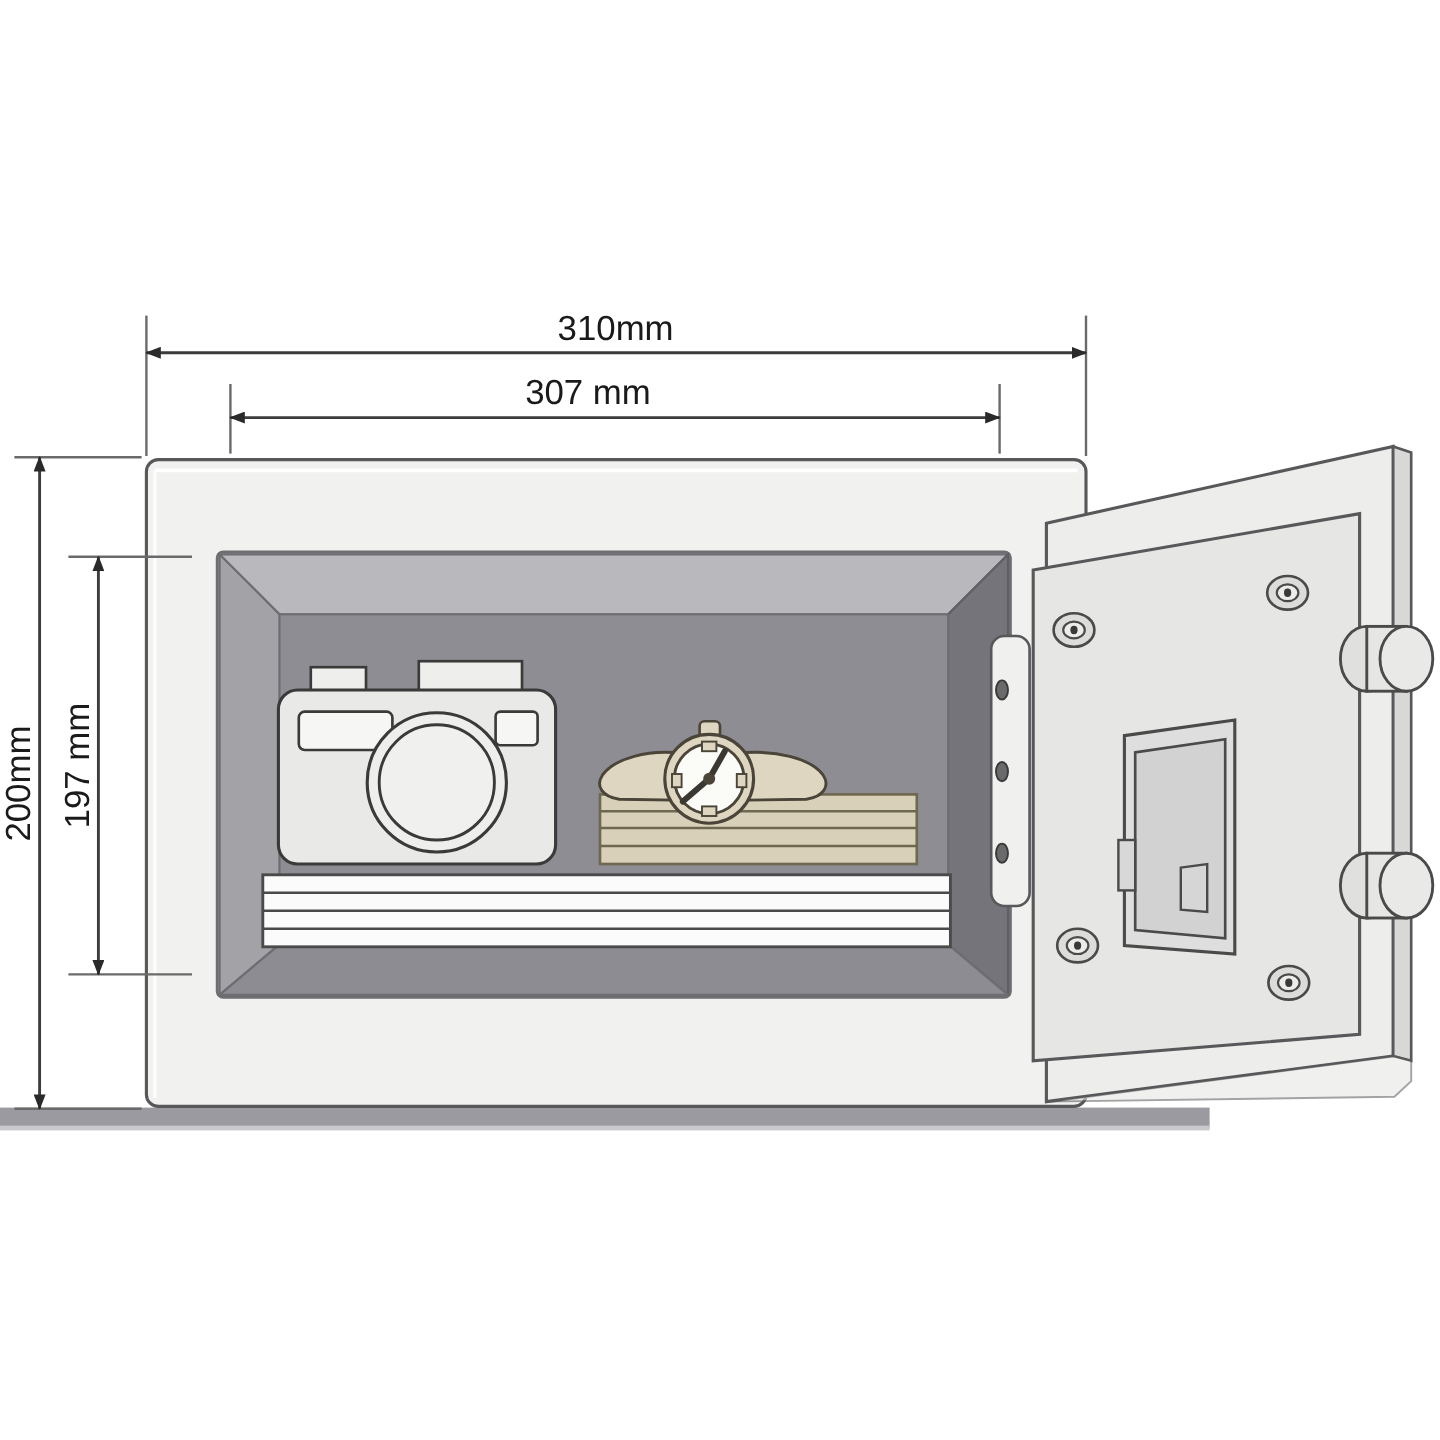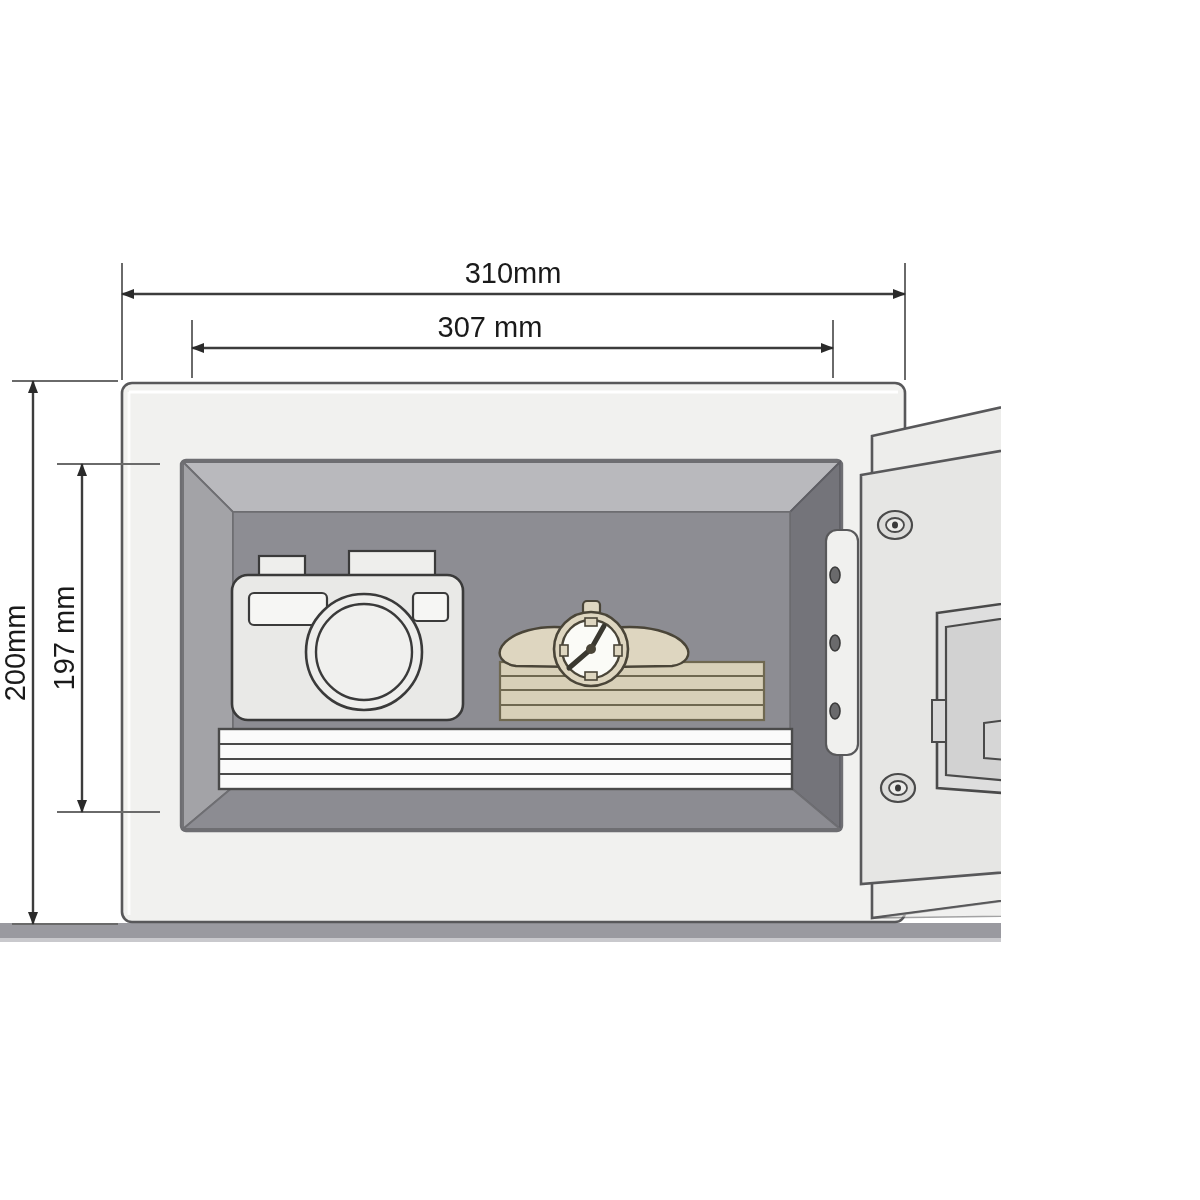--- a/index.html
+++ b/index.html
@@ -6,21 +6,21 @@
   html, body {
     margin: 0;
     padding: 0;
     background: #ffffff;
   }
   body {
     font-family: "Liberation Sans", sans-serif;
   }
   #stage {
     position: relative;
-    width: 1001px;
+    width: 1200px;
     height: 1200px;
     background: #ffffff;
     overflow: hidden;
   }
   #stage svg {
     display: block;
   }
   .dim-text {
     font-family: "Liberation Sans", sans-serif;
     font-size: 29px;

